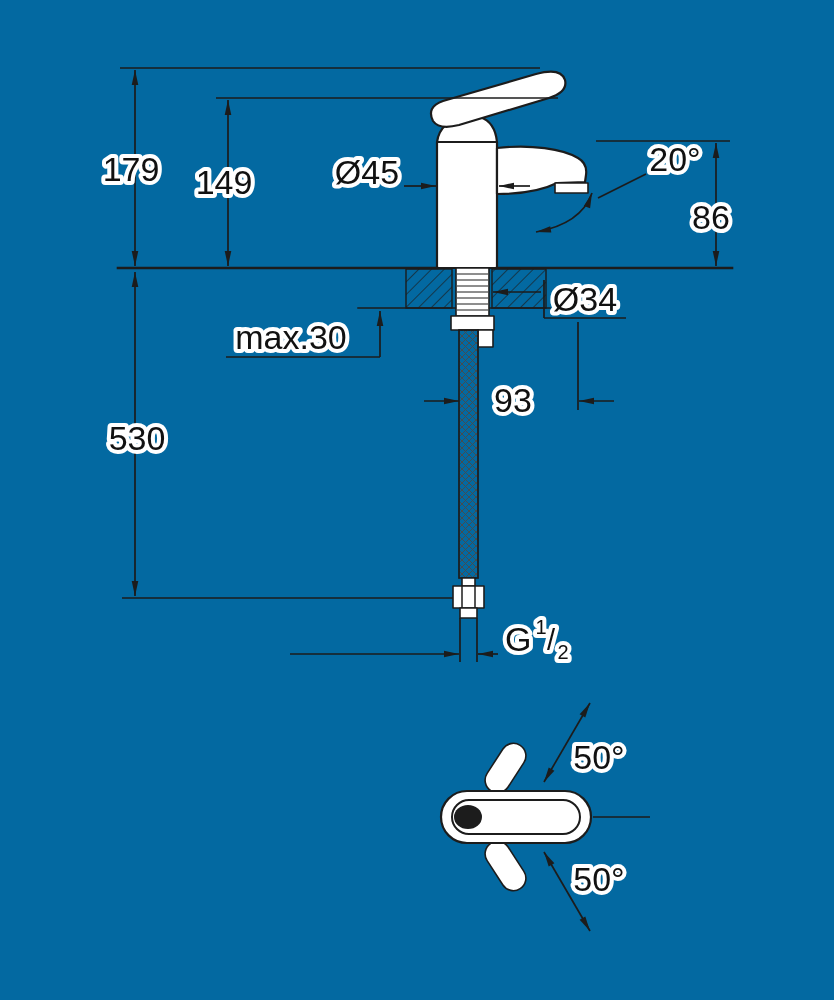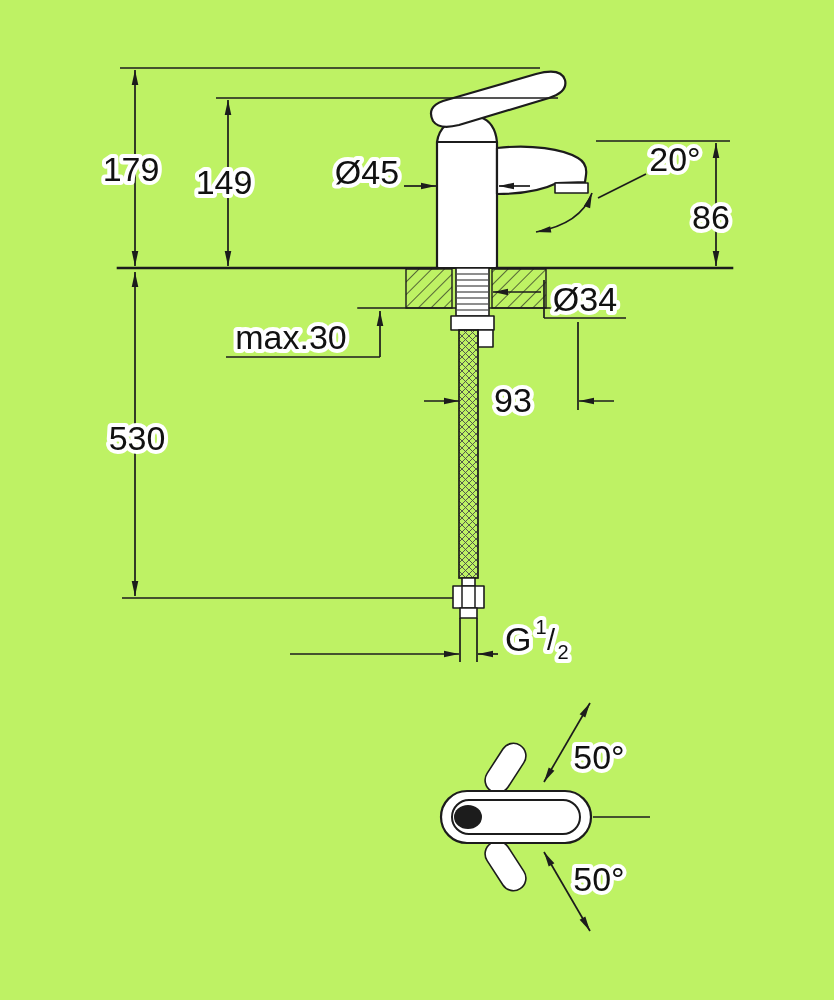--- a/index.html
+++ b/index.html
@@ -1,16 +1,16 @@
 <!DOCTYPE html>
 <html><head>
 <meta charset="utf-8">
 <style>
   html,body{margin:0;padding:0;background:#ffffff;}
-  .sheet{position:relative;width:834px;height:1000px;background:#bef264;overflow:hidden;
+  .sheet{position:relative;width:834px;height:1000px;background:#0369a1;overflow:hidden;
          font-family:"Liberation Sans","DejaVu Sans",sans-serif;}
   svg{display:block;}
   .ln{stroke:#1c1c1c;stroke-width:2;fill:none;stroke-linecap:square;}
   .thick{stroke-width:2.6;}
   .thin{stroke-width:1.5;}
   .dim{stroke:#1c1c1c;stroke-width:1.7;fill:none;stroke-linecap:butt;}
   .shape{fill:#ffffff;stroke:#1c1c1c;stroke-width:2.2;stroke-linejoin:round;}
   .shapethin{fill:#ffffff;stroke:#1c1c1c;stroke-width:1.6;stroke-linejoin:round;}
   text{font-family:"Liberation Sans","DejaVu Sans",sans-serif;font-size:34px;fill:#111111;
        paint-order:stroke;stroke:#ffffff;stroke-width:8px;stroke-linejoin:round;}

